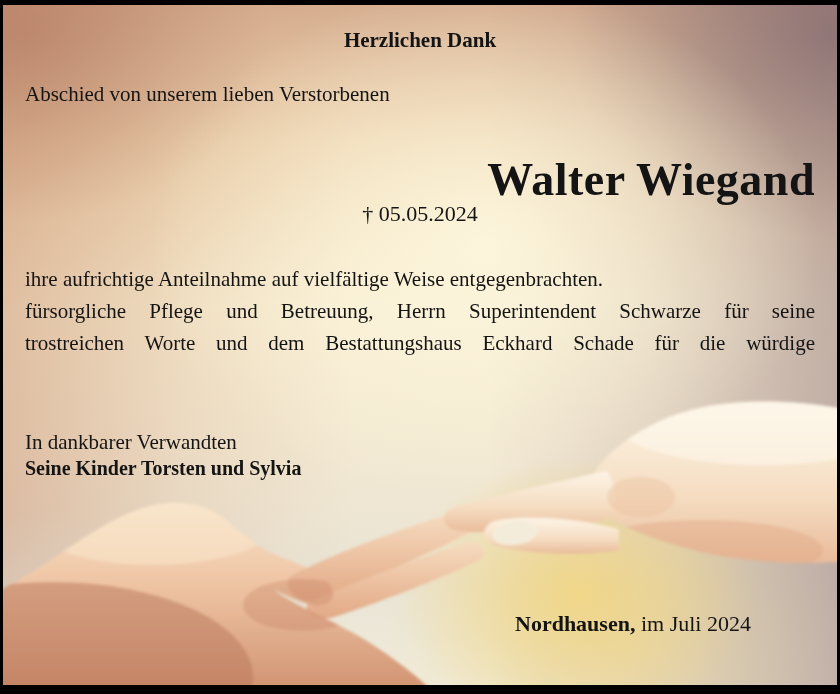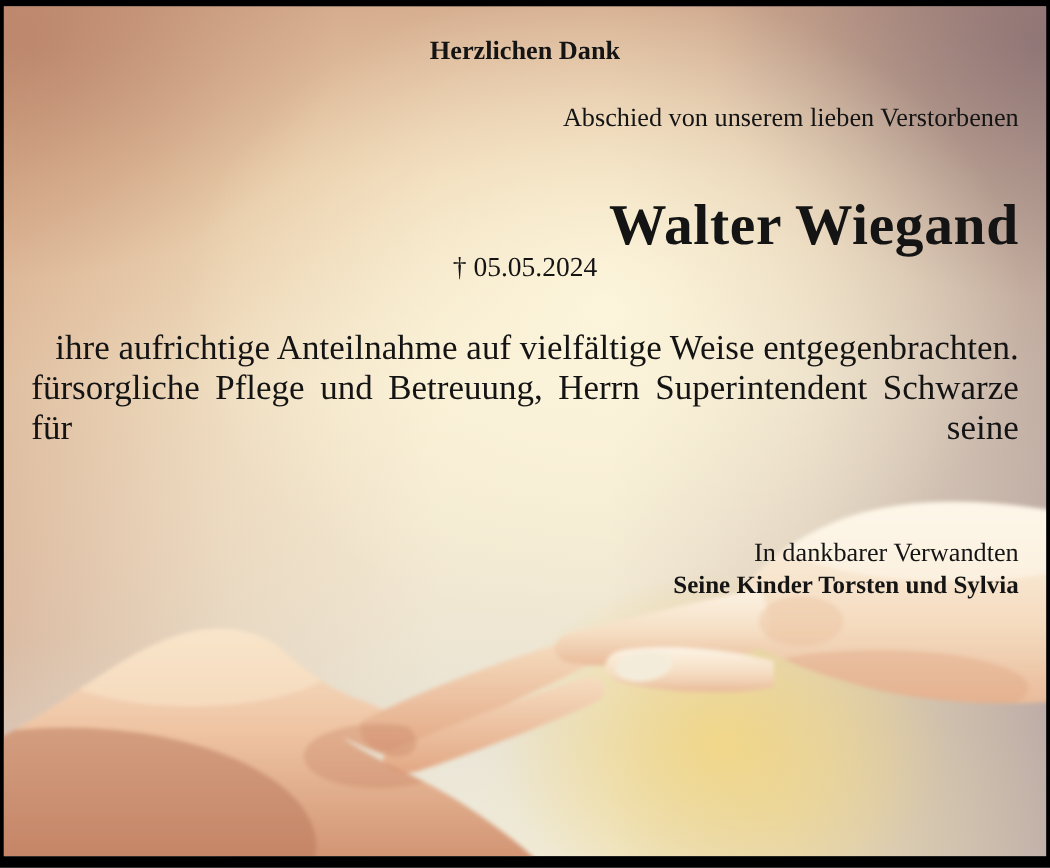--- a/index.html
+++ b/index.html
@@ -29,22 +29,22 @@
       linear-gradient(180deg, #d6ae90 0%, #ecd2ae 20%, #f7ecd0 44%, #f2e8d2 66%, #e9e4d5 85%, #f0ecdc 100%);
   }
   .hands { position:absolute; left:0; top:0; width:834px; height:680px; }
 
   
   .txt { position:absolute; left:22px; width:790px; }
   .heading { top:23px; text-align:center; font-weight:bold; font-size:21px; }
   .para1 { top:74px; font-size:21px; line-height:31px; }
   .name  { top:148px; text-align:right; font-weight:bold; font-size:46px; letter-spacing:0.5px; }
   .date  { top:196px; text-align:center; font-size:22px; }
-  .para2 { top:258px; font-size:28px; line-height:32px; }
-  .line { text-align:right; }
+  .para2 { top:258px; font-size:21px; line-height:32px; }
+  .line { text-align:left; }
   .line.just { text-align:justify; text-align-last:justify; }
   .signature { top:424px; font-size:21px; line-height:26px; }
   .signature .bold { font-weight:bold; font-size:20px; }
   .footer { position:absolute; left:512px; top:606px; font-size:22px; white-space:nowrap; }
   .footer .city { font-weight:bold; }
 </style>
 </head>
 <body>
 
 <div class="notice">
@@ -107,20 +107,24 @@
       <div class="line">Abschied von unserem lieben Verstorbenen</div>
     </div>
 
   <div class="txt name">Walter Wiegand</div>
 
   <div class="txt date">† 05.05.2024</div>
 
   <div class="txt para2">
       <div class="line">ihre aufrichtige Anteilnahme auf vielfältige Weise entgegenbrachten.</div>
       <div class="line just">fürsorgliche Pflege und Betreuung, Herrn Superintendent Schwarze für seine</div>
+      <div class="line just">trostreichen Worte und dem Bestattungshaus Eckhard Schade für die würdige</div>
     </div>
 
   <div class="txt signature">
     <div class="line">In dankbarer Verwandten</div>
     <div class="line bold">Seine Kinder Torsten und Sylvia</div>
   </div>
 
+  <div class="footer">
+    <span class="city">Nordhausen,</span><span> im Juli 2024</span>
+  </div>
 </div>
 
 </body></html>

